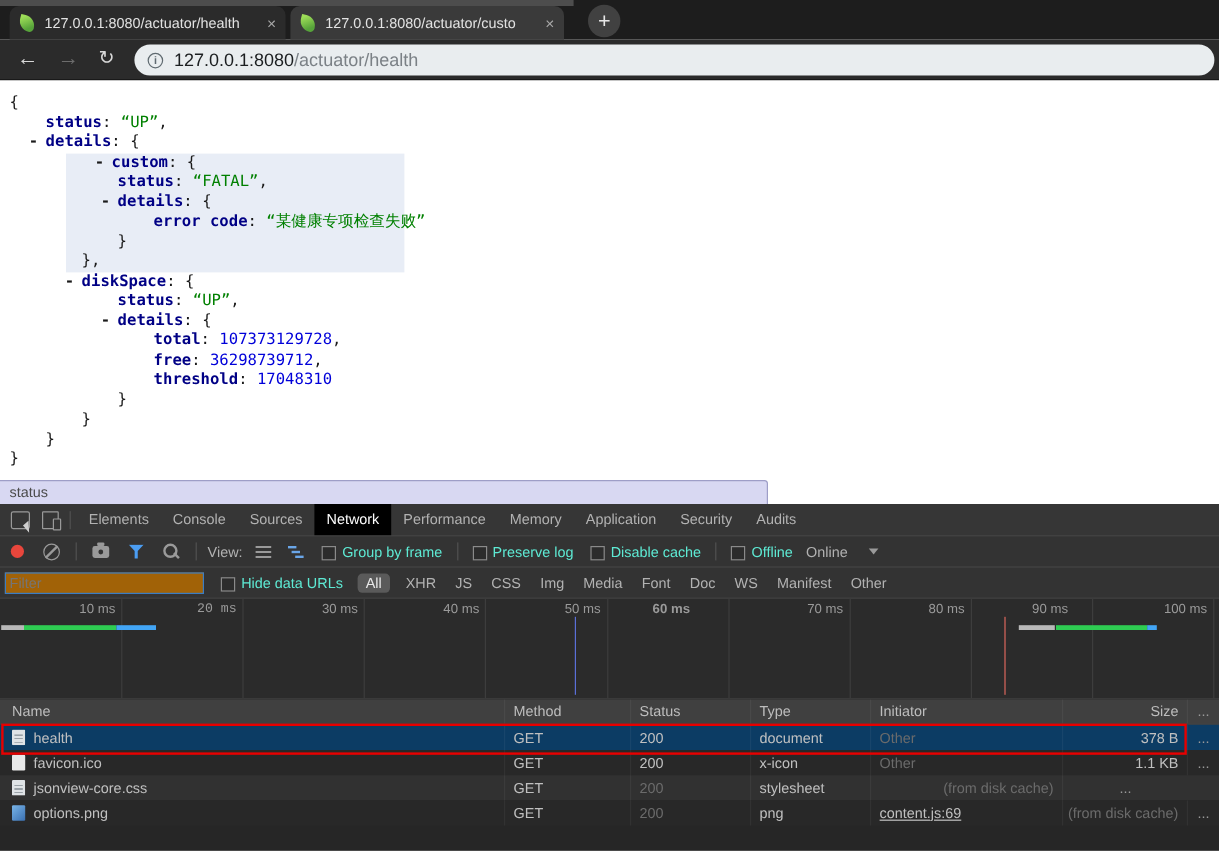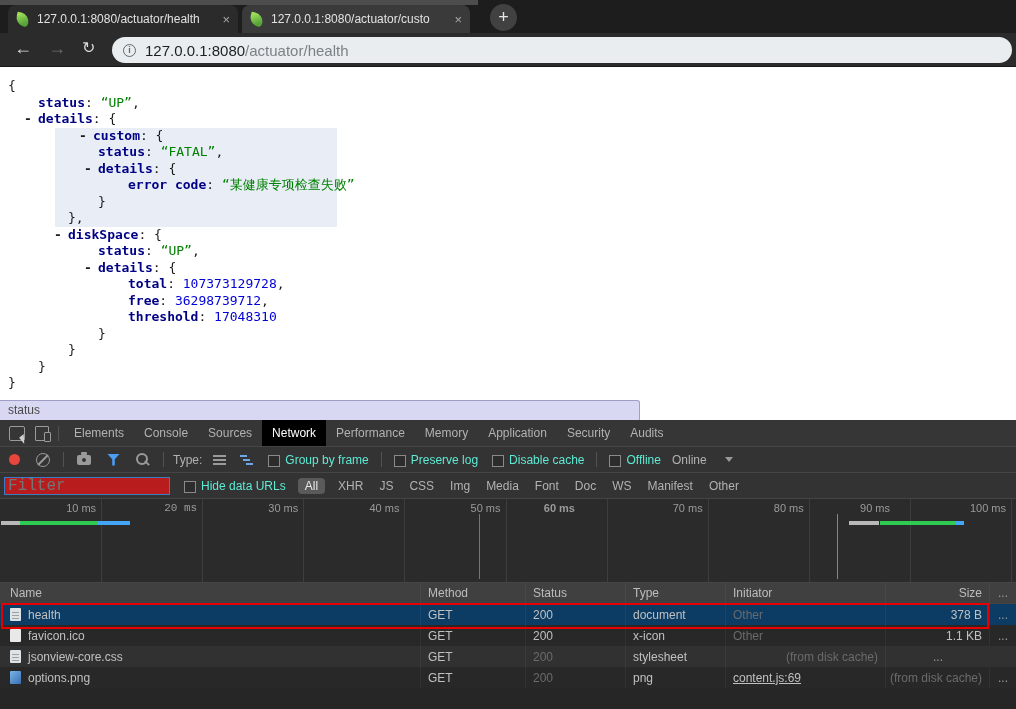--- a/index.html
+++ b/index.html
@@ -40,21 +40,21 @@
   .devtools{position:absolute;top:420px;left:0;right:0;height:289px;background:#333;font-size:12px;color:#c0c0c0}
   .dt-tabbar{height:27px;display:flex;align-items:center;background:#363636;border-bottom:1px solid #454545;box-sizing:border-box}
   .dtab{padding:0 10px;height:26px;line-height:26px;color:#b2b2b2;cursor:default}
   .dtab.active{background:#000;color:#fff}
   .dt-sep{width:1px;height:15px;background:#525252;margin:0 5px;flex:none}
   .dt-toolbar{height:26px;display:flex;align-items:center;border-bottom:1px solid #454545;box-sizing:border-box}
   .dt-filterrow{height:26px;display:flex;align-items:center;border-bottom:1px solid #454545;box-sizing:border-box}
   .cb{display:flex;align-items:flex-end;margin:16px 7px;color:#5eead4}
   .cbbox{width:10px;height:10px;border:1px solid #8a8a8a;background:#2c2c2c;margin-right:5px;flex:none}
   .lbl{color:#b2b2b2;margin:0 4px}
-  #filter-input{width:158px;height:16px;margin-left:4px;background:#b91c1c;border:1px solid #3b7dc4;color:#ccc;font-size:16px;padding:0 3px;font-family:Liberation Mono, monospace}
+  #filter-input{width:158px;height:16px;margin-left:4px;background:#a16207;border:1px solid #3b7dc4;color:#ccc;font-size:12px;padding:0 3px;font-family:Liberation Sans, sans-serif}
   .pill{margin:0 8px;color:#b2b2b2}
   .pill.active{background:#5a5a5a;color:#e8e8e8;border-radius:4px;padding:1px 7px;margin:0 5px}
   .caret{width:0;height:0;border-left:4px solid transparent;border-right:4px solid transparent;border-top:5px solid #9a9a9a;margin-left:14px}
 
   
   .rec-dot{width:11px;height:11px;border-radius:50%;background:#e8463c;margin:0 8px 0 9px;flex:none}
   .clear-icon{position:relative;width:12px;height:12px;border:1.5px solid #9a9a9a;border-radius:50%;margin:0 8px;flex:none;box-sizing:content-box}
   .clear-icon::after{content:"";position:absolute;left:5px;top:-1px;width:2px;height:14px;background:#9a9a9a;transform:rotate(45deg)}
   .camera-icon{position:relative;width:14px;height:10px;background:#9a9a9a;border-radius:2px;margin:0 8px;flex:none}
   .camera-icon::before{content:"";position:absolute;top:-3px;left:4px;width:6px;height:3px;background:#9a9a9a;border-radius:1px}
@@ -170,21 +170,21 @@
     </div>
 
     <div class="dt-toolbar">
       <span class="rec-dot"></span>
       <span class="clear-icon"></span>
       <span class="dt-sep"></span>
       <span class="camera-icon"></span>
       <span class="funnel-icon"></span>
       <span class="search-icon"></span>
       <span class="dt-sep"></span>
-      <span class="lbl">Type:</span>
+      <span class="lbl">View:</span>
       <span class="view-list-icon"></span>
       <span class="view-waterfall-icon"></span>
       <label class="cb">
           <span class="cbbox"></span>
           <span>Group by frame</span>
         </label>
       <span class="dt-sep"></span>
       <label class="cb">
           <span class="cbbox"></span>
           <span>Preserve log</span>

